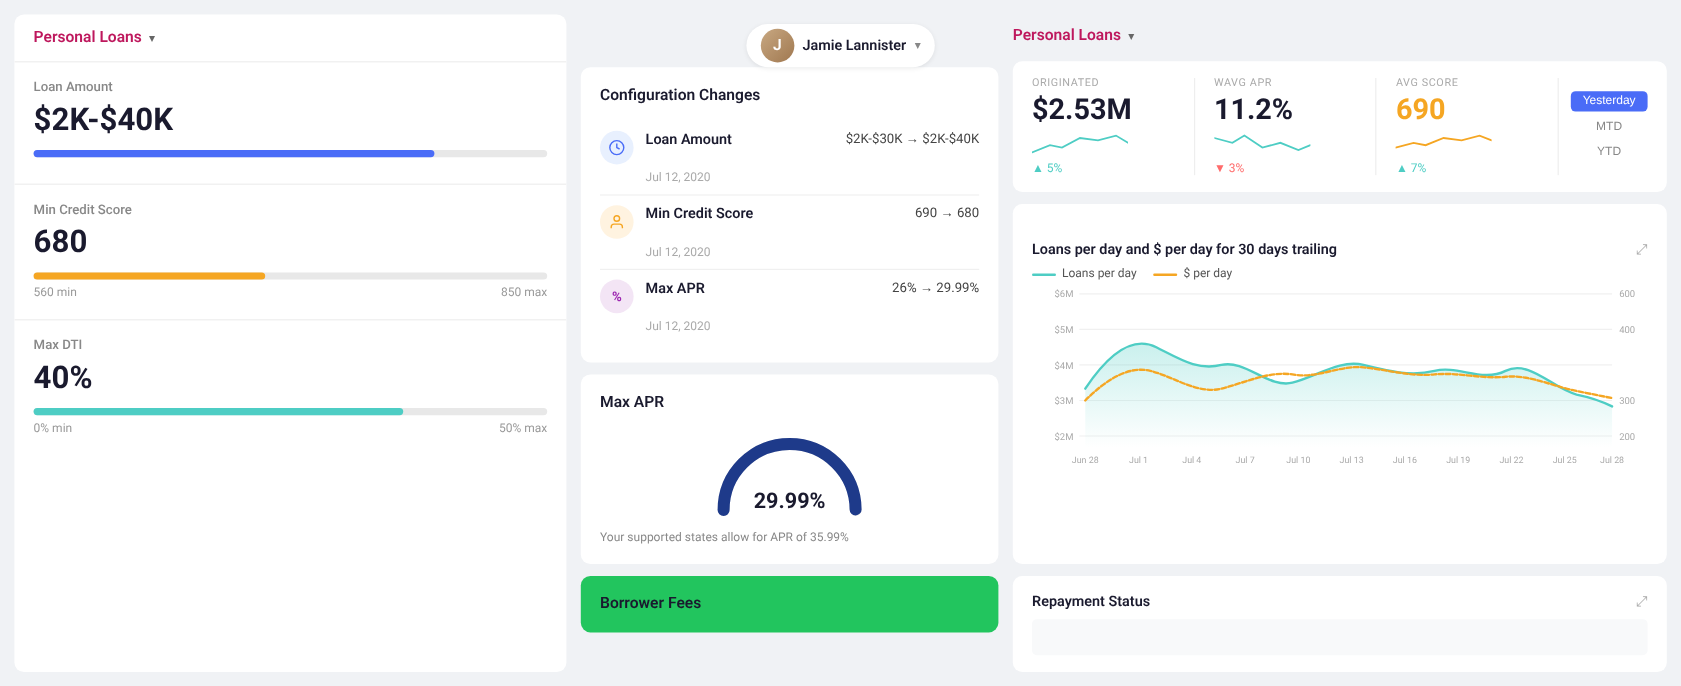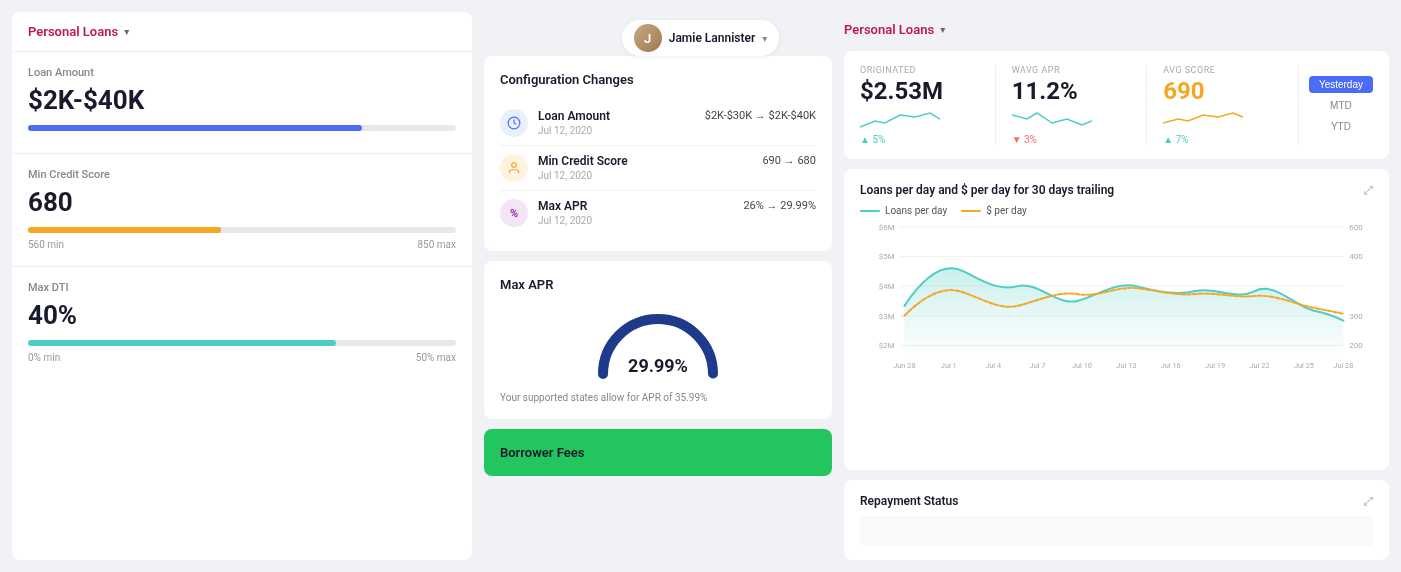--- a/index.html
+++ b/index.html
@@ -126,21 +126,21 @@
     .config-icon.purple-bg { background: #f3e5f5; color: #9c27b0; }
     .config-item-content { flex: 1; }
     .config-item-name {
       font-size: 12px;
       font-weight: 600;
       color: #1a1a2e;
     }
     .config-item-date {
       font-size: 10px;
       color: #aaa;
-      margin-top: 2px;
+      margin-top: 20px;
     }
     .config-item-change {
       font-size: 11px;
       color: #444;
       white-space: nowrap;
     }
 
     .apr-card {
       background: #fff;
       border-radius: 8px;
@@ -236,21 +236,21 @@
       font-weight: 500;
     }
     .time-btn.active {
       background: #4a6cf7;
       color: #fff;
     }
 
     .chart-card {
       background: #fff;
       border-radius: 8px;
-      padding: 14px 16px;
+      padding: 31px 16px;
       flex: 1;
     }
     .chart-header {
       display: flex;
       justify-content: space-between;
       align-items: center;
       margin-bottom: 8px;
     }
     .chart-title {
       font-size: 12px;

